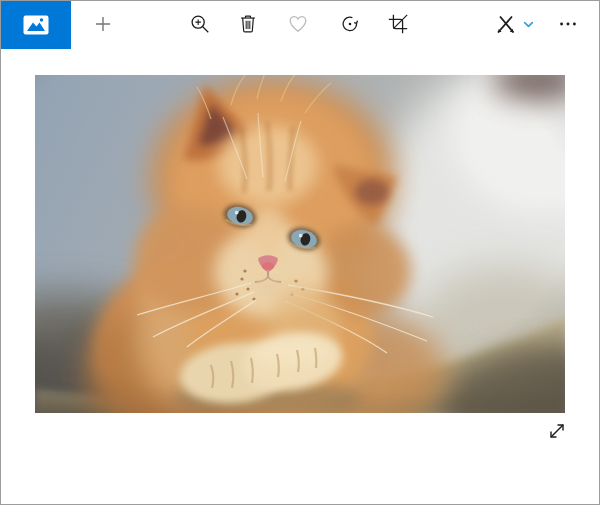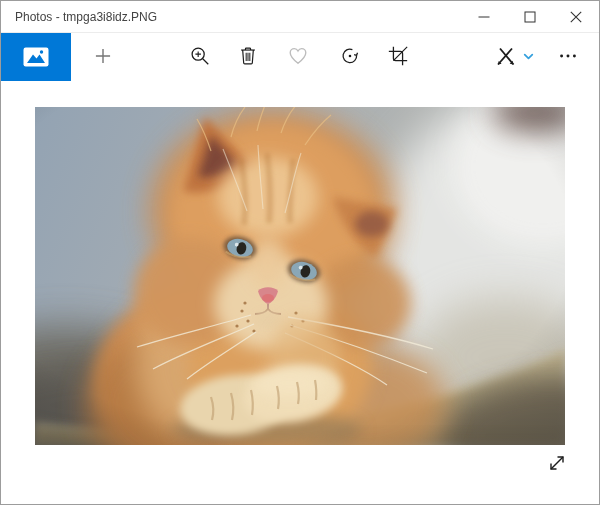--- a/index.html
+++ b/index.html
@@ -26,40 +26,20 @@
   .photo{position:absolute;left:34px;top:26px;width:530px;height:338px;margin:0;}
   .photo svg{display:block;}
   .fs{position:absolute;left:536px;top:362px;width:40px;height:40px;background:none;border:none;
     display:flex;align-items:center;justify-content:center;padding:0;cursor:default;}
 </style>
 </head>
 <body>
 
 <div class="window">
 
-  <div class="titlebar">
-    <span class="title">Photos - tmpga3i8idz.PNG</span>
-    <div class="win-controls">
-      <button class="winbtn">
-        <svg width="12" height="12" viewBox="0 0 12 12">
-            <line x1="0.5" y1="6" x2="11.5" y2="6" stroke="#333" stroke-width="1"></line>
-          </svg>
-      </button>
-      <button class="winbtn">
-        <svg width="12" height="12" viewBox="0 0 12 12">
-            <rect x="1" y="1" width="10" height="10" fill="none" stroke="#333" stroke-width="1"></rect>
-          </svg>
-      </button>
-      <button class="winbtn">
-        <svg width="12" height="12" viewBox="0 0 12 12">
-            <path d="M0.8,0.8 L11.2,11.2 M11.2,0.8 L0.8,11.2" stroke="#333" stroke-width="1.1"></path>
-          </svg>
-      </button>
-    </div>
-  </div>
 
   <div class="toolbar">
 
     <button class="tile">
       <svg width="28" height="24" viewBox="0 0 28 24">
         <rect x="1.5" y="2.5" width="25" height="19" rx="2.2" fill="#ffffff"></rect>
         <path d="M5,18 L11,9.5 L14.5,13.5 L17.5,9.5 L23,18 Z" fill="#0078d7"></path>
         <circle cx="19.5" cy="7" r="1.7" fill="#0078d7"></circle>
       </svg>
     </button>

